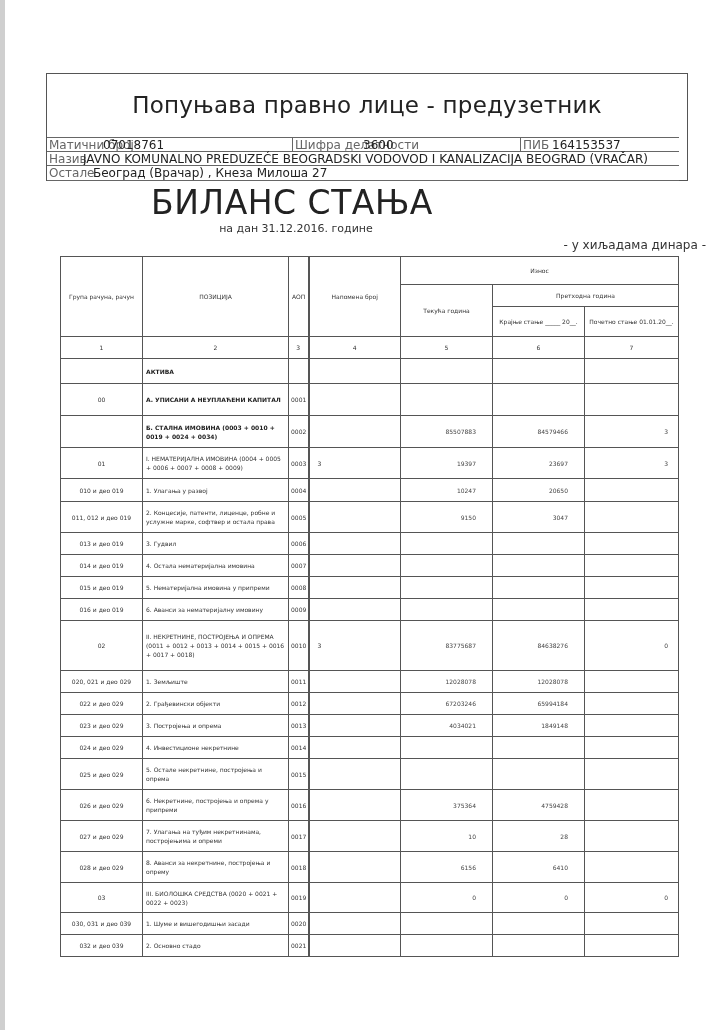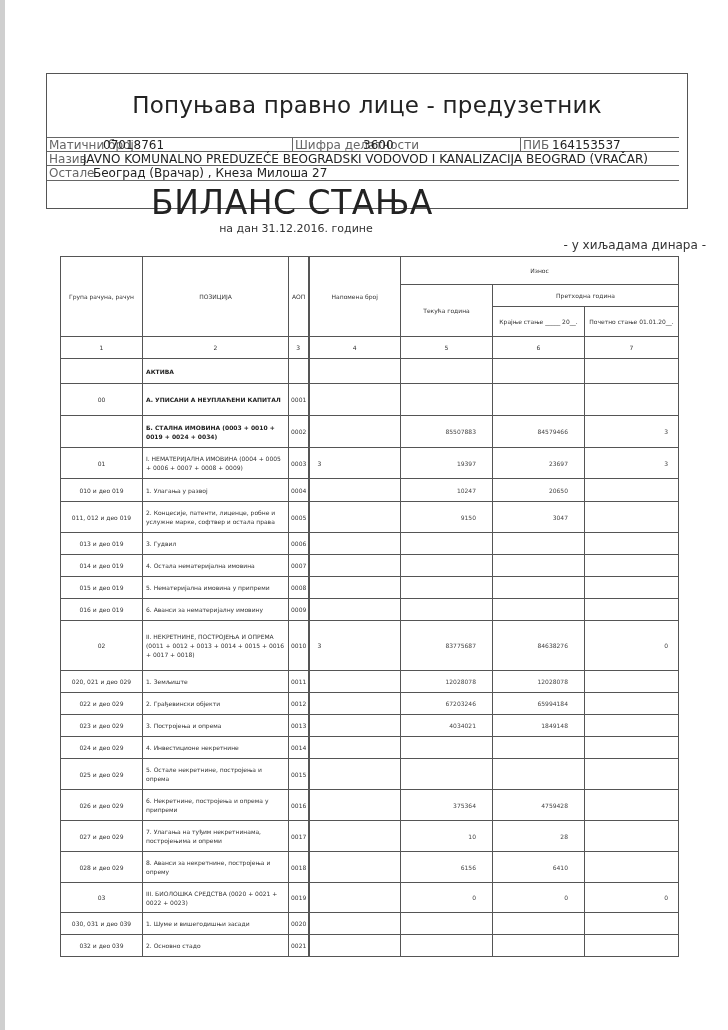--- a/index.html
+++ b/index.html
@@ -2,21 +2,21 @@
 <html><head>
 <meta charset="utf-8">
 <style>
   html, body { margin: 0; padding: 0; }
   body {
     width: 728px; height: 1030px; background: #ffffff; position: relative;
     font-family: "DejaVu Sans", sans-serif; color: #1a1a1a; overflow: hidden;
   }
   .left-edge { position: absolute; left: 0; top: 0; width: 5px; height: 1030px; background: #cfcfcf; }
   .header-box {
-    position: absolute; left: 46px; top: 73px; width: 642px; height: 136px;
+    position: absolute; left: 46px; top: 73px; width: 642px; height: 108px;
     border: 1px solid #555; box-sizing: border-box;
   }
   .header-title {
     position: absolute; left: 0; right: 0; top: 18px; text-align: center;
     font-size: 23px; color: #222; letter-spacing: 0.2px;
   }
   .hrow { position: absolute; left: 0; right: 8px; border-top: 1px solid #666; height: 14px; font-size: 12px; line-height: 14px; margin-top: 12px; }
   .hrow span { position: absolute; white-space: nowrap; }
   .hrow .lbl { color: #666; }
   .hrow .val { font-weight: normal; color: #222; padding-left: 16px; }

